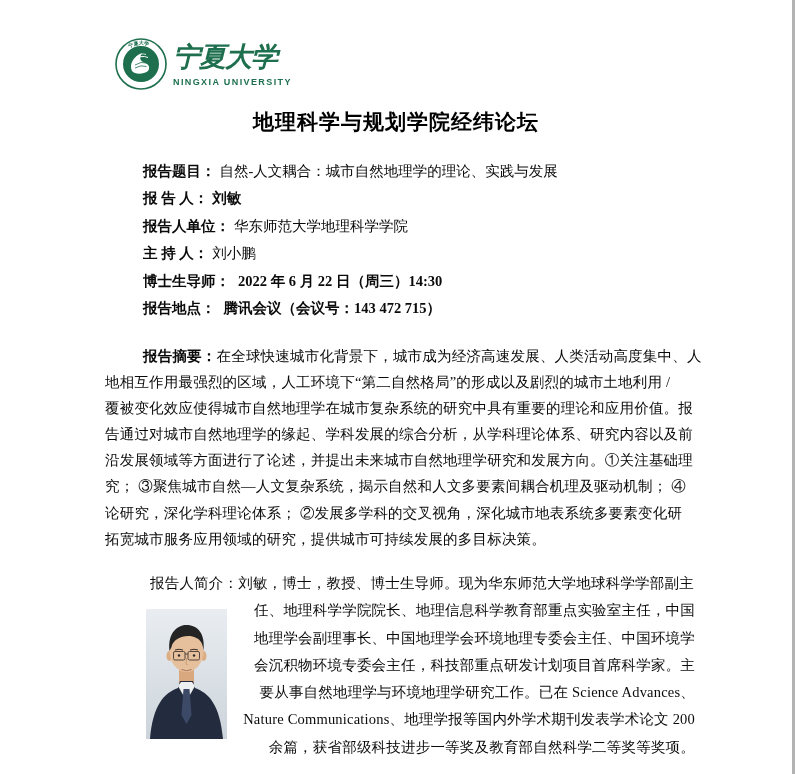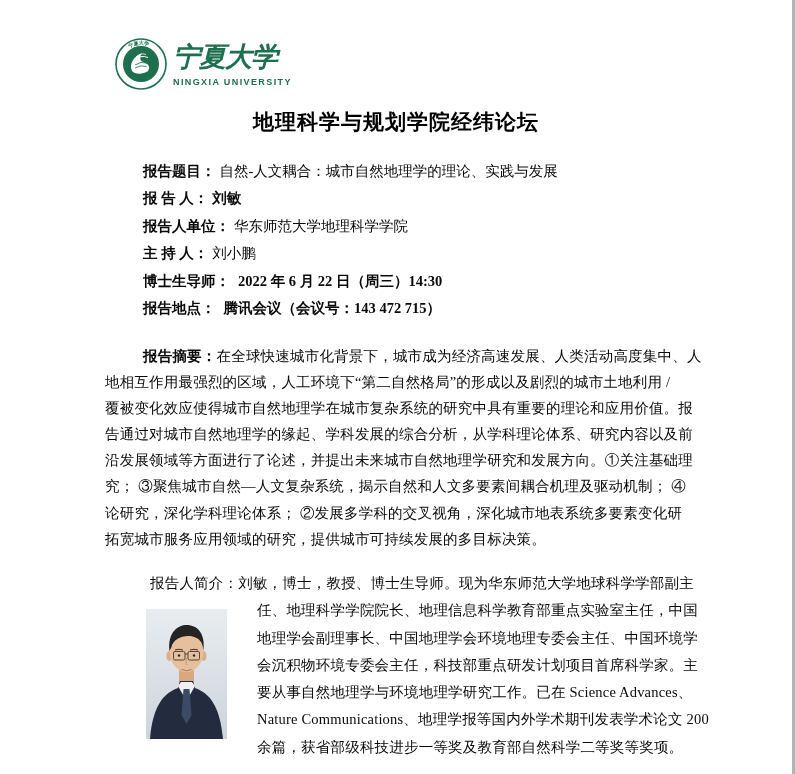--- a/index.html
+++ b/index.html
@@ -45,21 +45,21 @@
 
   
   .abstract{position:absolute;left:105px;top:343px;width:586px;font-size:14.5px;}
   .abstract .line{line-height:26.1px;white-space:nowrap;letter-spacing:0.2px;}
   .abstract .line.first{text-indent:38px;}
   .abstract-label{font-weight:bold;}
 
   
   .bio{position:absolute;left:150px;top:570px;width:545px;font-size:14.5px;}
   .bio .line{line-height:27.3px;white-space:nowrap;letter-spacing:0.2px;}
-  .bio .line.wrapped{margin-left:107px;}
+  .bio .line.wrapped{margin-left:40px;text-align:right;}
   .bio-label{font-weight:normal;}
   .portrait{position:absolute;left:-4px;top:39px;width:81px;height:130px;}
 </style>
 </head>
 <body>
 
 <div class="page">
 
   <div class="logo">
     <svg class="logo-emblem" viewBox="0 0 52 52">

